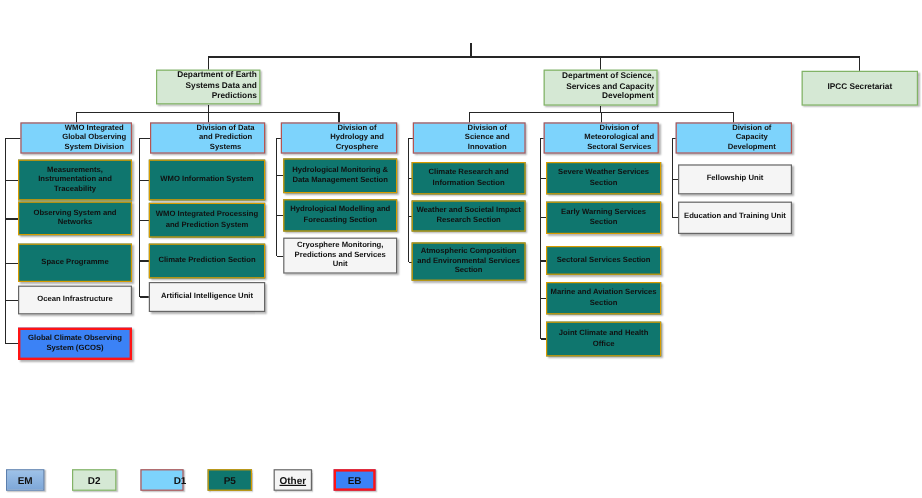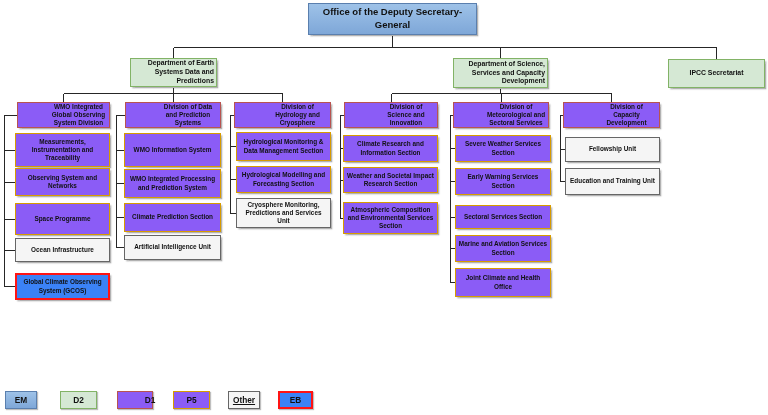--- a/index.html
+++ b/index.html
@@ -19,22 +19,22 @@
     font-weight:bold;
     font-size:6.4px;line-height:1.3;
     color:#111111;
     border:1px solid #666666;
     background:#ffffff;
     padding:1px 2px;
     box-shadow:1.5px 1.5px 1.5px rgba(0,0,0,0.30);
   }
   .em{background:linear-gradient(180deg,#9ec2e8 0%,#7ea7d8 100%);border-color:#5a7fae;}
   .d2{background:#d5e8d4;border-color:#82b366;text-align:right;}
-  .d1{background:#8b5cf6;border-color:#b85450;padding-left:32px;}
-  .p5{background:#8b5cf6;border-color:#d79b00;}
+  .d1{background:#7dd3fc;border-color:#b85450;padding-left:32px;}
+  .p5{background:#0f766e;border-color:#d79b00;}
   .other{background:#f5f5f5;border-color:#666666;}
   .eb{background:#3b82f6;border:2px solid #ff1414;}
   .root-box{font-size:9.5px;line-height:1.35;}
   .dept-box{font-size:6.9px;}
   .legend-box{font-size:8.3px;box-shadow:1px 1px 1px rgba(0,0,0,0.25);}
 </style>
 </head>
 <body>
 
 <div id="canvas">
@@ -55,21 +55,20 @@
       <path d="M234,115 L230,115 L230,213 M230,146 L236,146 M230,179 L236,179 M230,213 L236,213"></path>
 
       <path d="M344,115 L340,115 L340,218 M340,148 L343,148 M340,180 L343,180 M340,218 L343,218"></path>
 
       <path d="M453,115 L450,115 L450,282 M450,148 L455,148 M450,181 L455,181 M450,217 L455,217 M450,248 L455,248 M450,282 L455,282"></path>
 
       <path d="M563,115 L560,115 L560,181 M560,149 L565,149 M560,181 L565,181"></path>
     </g>
   </svg>
 
-  <div class="box em root-box" style="left:308px;top:3px;width:169px;height:32px;">Office of the Deputy Secretary-General</div>
 
   <div class="box d2 dept-box" style="left:130px;top:58px;width:87px;height:29px;">Department of Earth Systems Data and Predictions</div>
   <div class="box d2 dept-box" style="left:453px;top:58px;width:95px;height:30px;">Department of Science, Services and Capacity Development</div>
   <div class="box d2 dept-box" style="left:668px;top:59px;width:97px;height:29px;">IPCC Secretariat</div>
 
   <div class="box d1" style="left:17px;top:102px;width:93px;height:26px;">WMO Integrated Global Observing System Division</div>
   <div class="box d1" style="left:125px;top:102px;width:96px;height:26px;">Division of Data and Prediction Systems</div>
   <div class="box d1" style="left:234px;top:102px;width:97px;height:26px;">Division of Hydrology and Cryosphere</div>
   <div class="box d1" style="left:344px;top:102px;width:94px;height:26px;">Division of Science and Innovation</div>
   <div class="box d1" style="left:453px;top:102px;width:96px;height:26px;">Division of Meteorological and Sectoral Services</div>

